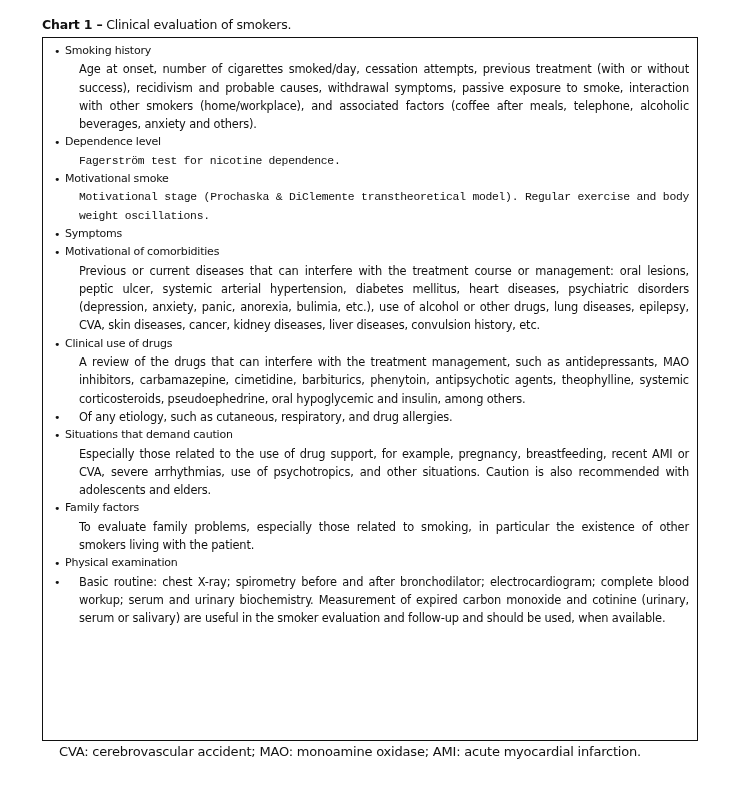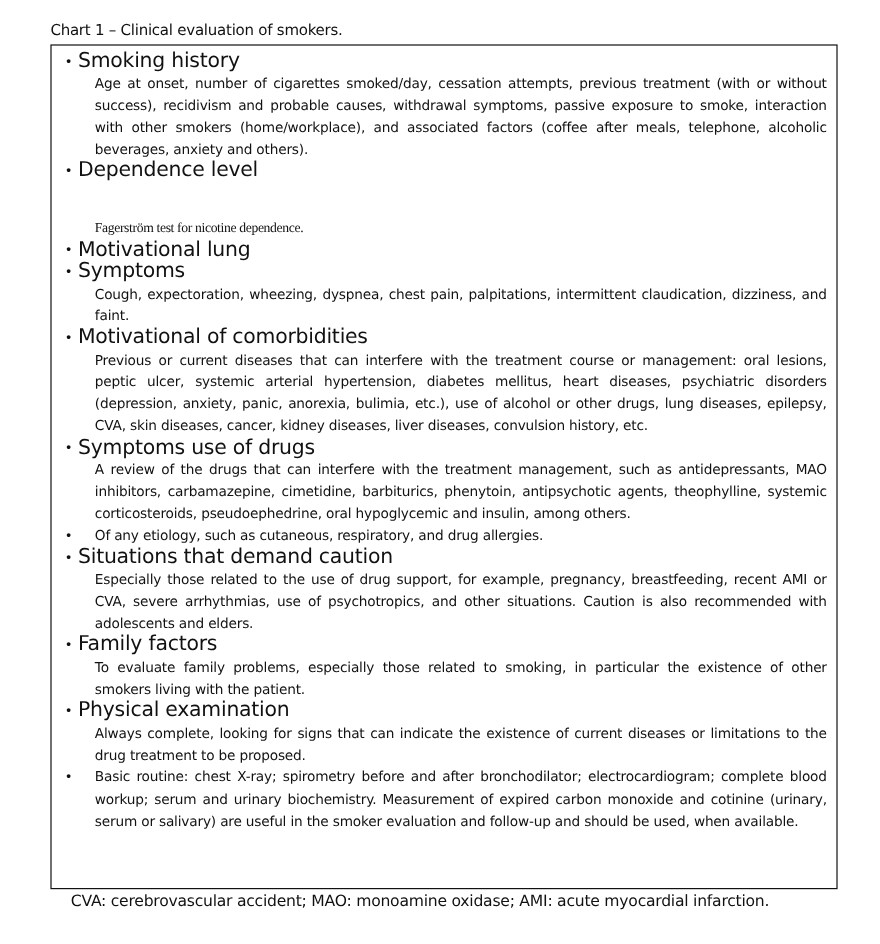--- a/index.html
+++ b/index.html
@@ -1,27 +1,27 @@
 <!DOCTYPE html>
 <html><head>
 <meta charset="utf-8">
 <style>
   html, body { margin: 0; padding: 0; background: #ffffff; }
   body { width: 733px; height: 787px; position: relative; overflow: hidden;
          font-family: "DejaVu Sans", sans-serif; color: #111; }
   .title { position: absolute; left: 42px; top: 17px; font-size: 12.5px; white-space: nowrap; letter-spacing: -0.2px; }
-  .title b { font-weight: normal; }
+  .title b { font-weight: bold; }
   .box { position: absolute; left: 42px; top: 37px; width: 656px; height: 704px;
          border: 1px solid #111; box-sizing: border-box; }
   .list { list-style: none; margin: 0; padding: 4px 0 0 0; }
   .item { position: relative; margin: 0; }
   .bullet { position: absolute; left: 11px; top: 1px; font-size: 11px; line-height: 18px; }
-  .head { display: block; padding-left: 22px; font-size: 17px; line-height: 18.3px; letter-spacing: -0.2px; }
+  .head { display: block; padding-left: 22px; font-size: 11px; line-height: 18.3px; letter-spacing: -0.2px; }
   .body { display: block; margin: 0 8px 0 36px; font-size: 11.4px; line-height: 18.3px; text-align: justify; letter-spacing: -0.15px; }
-  .body.serif { font-family: Liberation Serif, serif; font-size: 11.4px; letter-spacing: -0.3px; margin-top: 29px; }
+  .body.serif { font-family: Liberation Mono, monospace; font-size: 11.4px; letter-spacing: -0.3px; }
   .foot { position: absolute; left: 46px; top: 744px; font-size: 13px; white-space: nowrap; letter-spacing: -0.2px; margin-left: 13px; }
 </style>
 </head>
 <body>
 
 <div class="title">
   <b>Chart 1 –</b>
   <span>Clinical evaluation of smokers.</span>
 </div>
 
@@ -32,55 +32,54 @@
       <span class="head">Smoking history</span>
       <span class="body">Age at onset, number of cigarettes smoked/day, cessation attempts, previous treatment (with or without success), recidivism and probable causes, withdrawal symptoms, passive exposure to smoke, interaction with other smokers (home/workplace), and associated factors (coffee after meals, telephone, alcoholic beverages, anxiety and others).</span>
     </li>
     <li class="item">
       <span class="bullet">•</span>
       <span class="head">Dependence level</span>
       <span class="body serif">Fagerström test for nicotine dependence.</span>
     </li>
     <li class="item">
       <span class="bullet">•</span>
-      <span class="head">Motivational lung</span>
+      <span class="head">Motivational smoke</span>
+      <span class="body serif">Motivational stage (Prochaska &amp; DiClemente transtheoretical model). Regular exercise and body weight oscillations.</span>
     </li>
     <li class="item">
       <span class="bullet">•</span>
       <span class="head">Symptoms</span>
-      <span class="body">Cough, expectoration, wheezing, dyspnea, chest pain, palpitations, intermittent claudication, dizziness, and faint.</span>
     </li>
     <li class="item">
       <span class="bullet">•</span>
       <span class="head">Motivational of comorbidities</span>
       <span class="body">Previous or current diseases that can interfere with the treatment course or management: oral lesions, peptic ulcer, systemic arterial hypertension, diabetes mellitus, heart diseases, psychiatric disorders (depression, anxiety, panic, anorexia, bulimia, etc.), use of alcohol or other drugs, lung diseases, epilepsy, CVA, skin diseases, cancer, kidney diseases, liver diseases, convulsion history, etc.</span>
     </li>
     <li class="item">
       <span class="bullet">•</span>
-      <span class="head">Symptoms use of drugs</span>
+      <span class="head">Clinical use of drugs</span>
       <span class="body">A review of the drugs that can interfere with the treatment management, such as antidepressants, MAO inhibitors, carbamazepine, cimetidine, barbiturics, phenytoin, antipsychotic agents, theophylline, systemic corticosteroids, pseudoephedrine, oral hypoglycemic and insulin, among others.</span>
     </li>
     <li class="item">
       <span class="bullet">•</span>
       <span class="body">Of any etiology, such as cutaneous, respiratory, and drug allergies.</span>
     </li>
     <li class="item">
       <span class="bullet">•</span>
       <span class="head">Situations that demand caution</span>
       <span class="body">Especially those related to the use of drug support, for example, pregnancy, breastfeeding, recent AMI or CVA, severe arrhythmias, use of psychotropics, and other situations. Caution is also recommended with adolescents and elders.</span>
     </li>
     <li class="item">
       <span class="bullet">•</span>
       <span class="head">Family factors</span>
       <span class="body">To evaluate family problems, especially those related to smoking, in particular the existence of other smokers living with the patient.</span>
     </li>
     <li class="item">
       <span class="bullet">•</span>
       <span class="head">Physical examination</span>
-      <span class="body">Always complete, looking for signs that can indicate the existence of current diseases or limitations to the drug treatment to be proposed.</span>
     </li>
     <li class="item">
       <span class="bullet">•</span>
       <span class="body">Basic routine: chest X-ray; spirometry before and after bronchodilator; electrocardiogram; complete blood workup; serum and urinary biochemistry. Measurement of expired carbon monoxide and cotinine (urinary, serum or salivary) are useful in the smoker evaluation and follow-up and should be used, when available.</span>
     </li>
   </ul>
 </div>
 
 <div class="foot">CVA: cerebrovascular accident; MAO: monoamine oxidase; AMI: acute myocardial infarction.</div>
 

